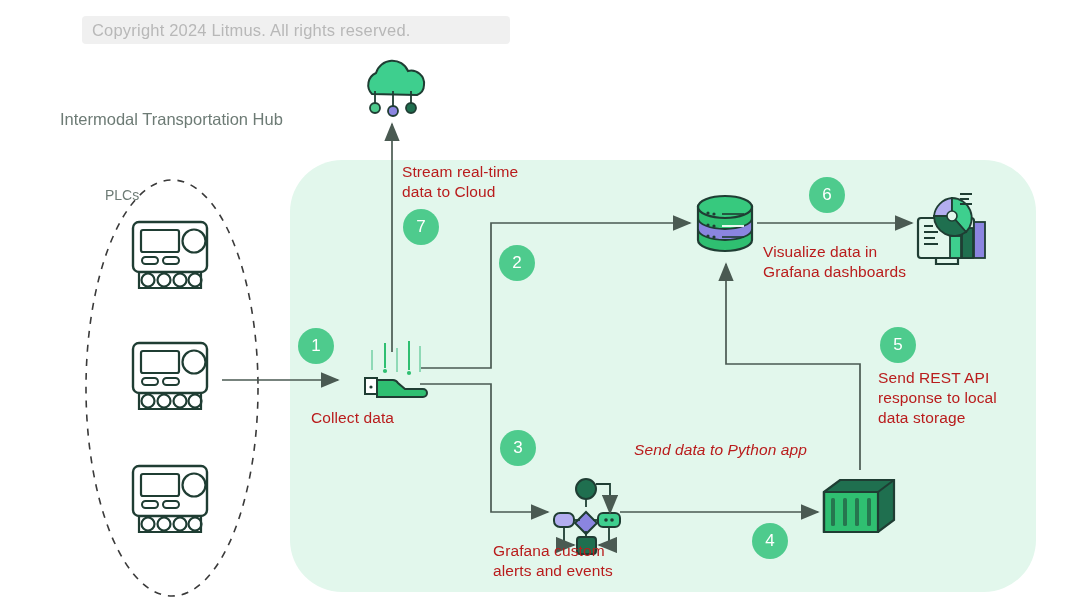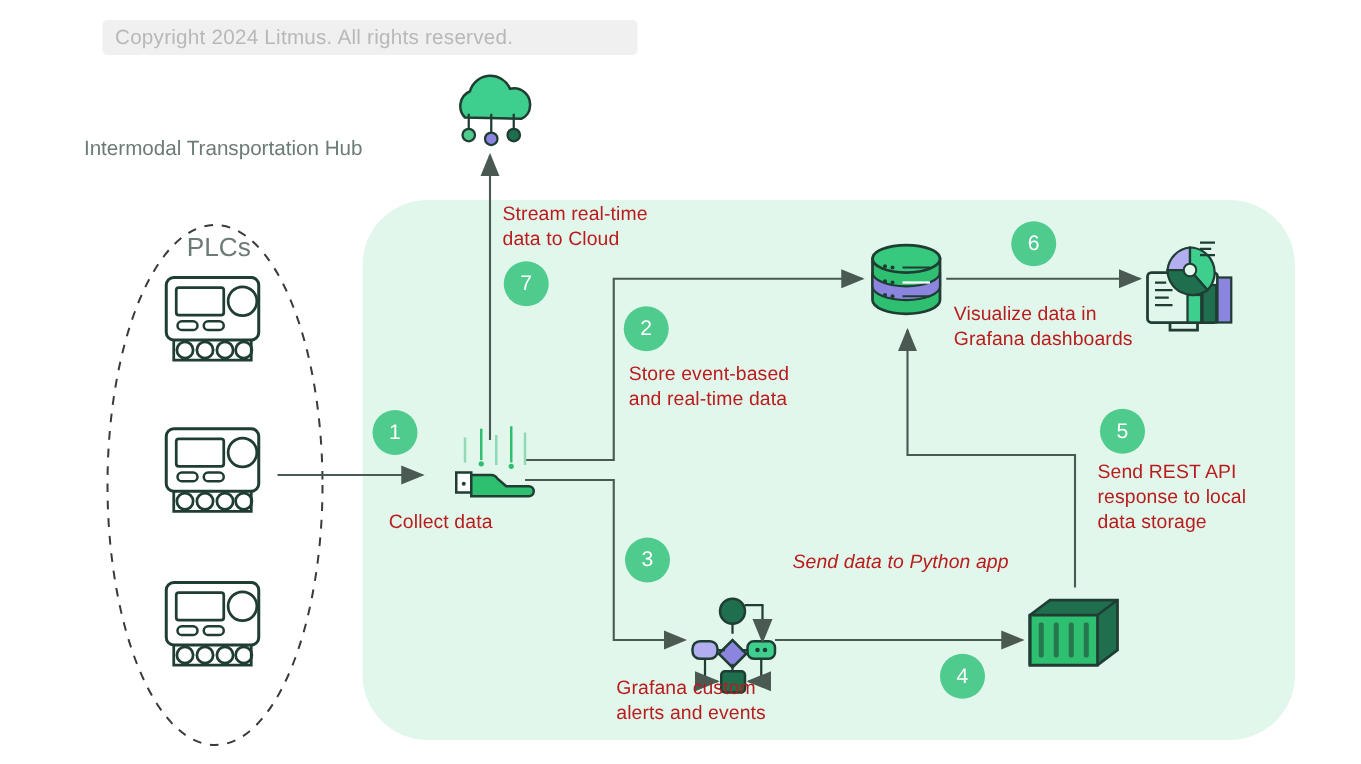--- a/index.html
+++ b/index.html
@@ -5,24 +5,24 @@
   html,body{margin:0;padding:0;background:#ffffff;}
   body{width:1089px;height:611px;position:relative;overflow:hidden;
        font-family:"Liberation Sans","DejaVu Sans",sans-serif;}
   #stage{position:absolute;inset:0;width:1089px;height:611px;}
   .copyright-bar{position:absolute;left:82px;top:16px;width:428px;height:28px;
       background:#f0f0f0;border-radius:4px;display:flex;align-items:center;
       padding-left:10px;box-sizing:border-box;}
   .copyright-text{font-size:16.5px;color:#b8b8b8;letter-spacing:.2px;white-space:nowrap;}
   .lbl{position:absolute;color:#b91c1c;font-size:15.5px;line-height:20px;white-space:pre-line;letter-spacing:.1px;}
   .lbl.center{}
-  .hub-title{position:absolute;left:60px;top:108px;width:230px;text-align:right;
+  .hub-title{position:absolute;left:60px;top:108px;width:230px;text-align:left;
       color:#6d7b75;font-size:16.5px;line-height:23px;}
-  .plcs-title{position:absolute;left:105px;top:187px;width:140px;text-align:center;
-      color:#6d7b75;font-size:21px;}
+  .plcs-title{position:absolute;left:105px;top:187px;width:140px;
+      color:#6d7b75;font-size:14px;}
   .badge{position:absolute;width:36px;height:36px;border-radius:50%;background:#4ecb8d;
       color:#ffffff;font-size:17px;display:flex;align-items:center;justify-content:center;
       font-weight:400;}
   svg{position:absolute;left:0;top:0;}
 </style>
 </head>
 <body>
 
 <div id="stage">
 
@@ -176,22 +176,20 @@
   <div class="hub-title">Intermodal
 Transportation Hub</div>
   <div class="plcs-title">PLCs</div>
 
   <div class="lbl center" style="left:311px;top:408px;width:138px;">Collect data</div>
   <div class="lbl center" style="left:493px;top:541px;width:156px;">Grafana custom
 alerts and events</div>
 
   <div class="lbl" style="left:402px;top:162px;width:150px;">Stream real-time
 data to Cloud</div>
-  <div class="lbl" style="left:503px;top:290px;width:170px;">Store event-based
-and real-time data</div>
   <div class="lbl" style="left:634px;top:440px;width:220px;font-style:italic;">Send data to Python app</div>
   <div class="lbl" style="left:878px;top:368px;width:160px;">Send REST API
 response to local
 data storage</div>
   <div class="lbl" style="left:763px;top:242px;width:185px;">Visualize data in
 Grafana dashboards</div>
 
   <div class="badge" style="left:298px;top:328px;">1</div>
   <div class="badge" style="left:499px;top:245px;">2</div>
   <div class="badge" style="left:500px;top:430px;">3</div>

